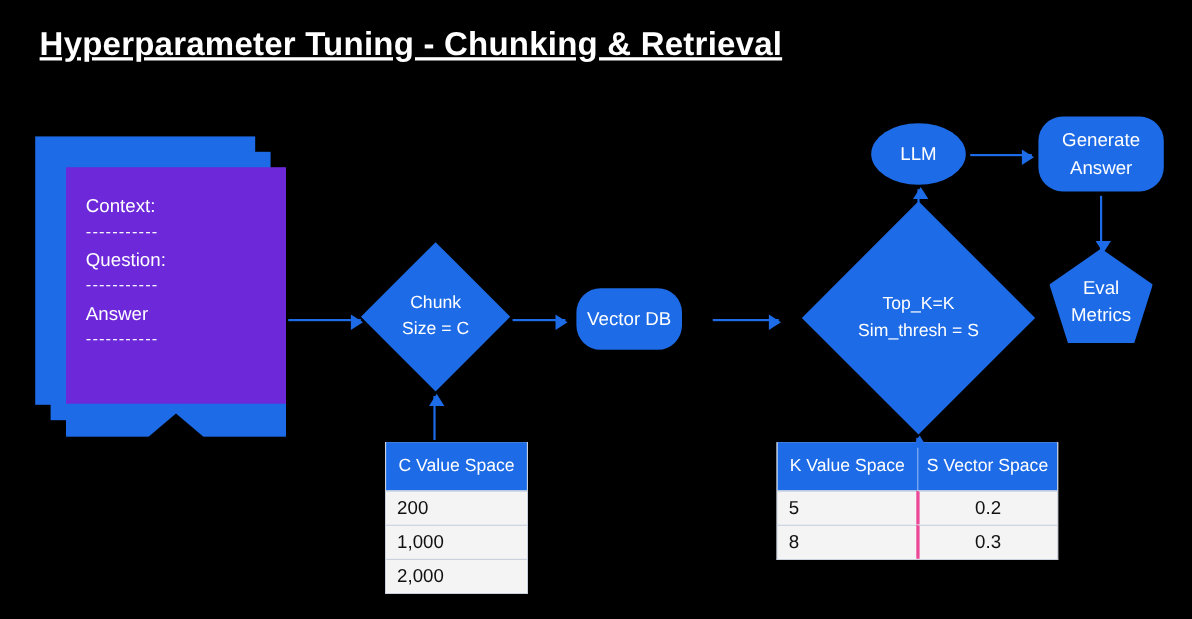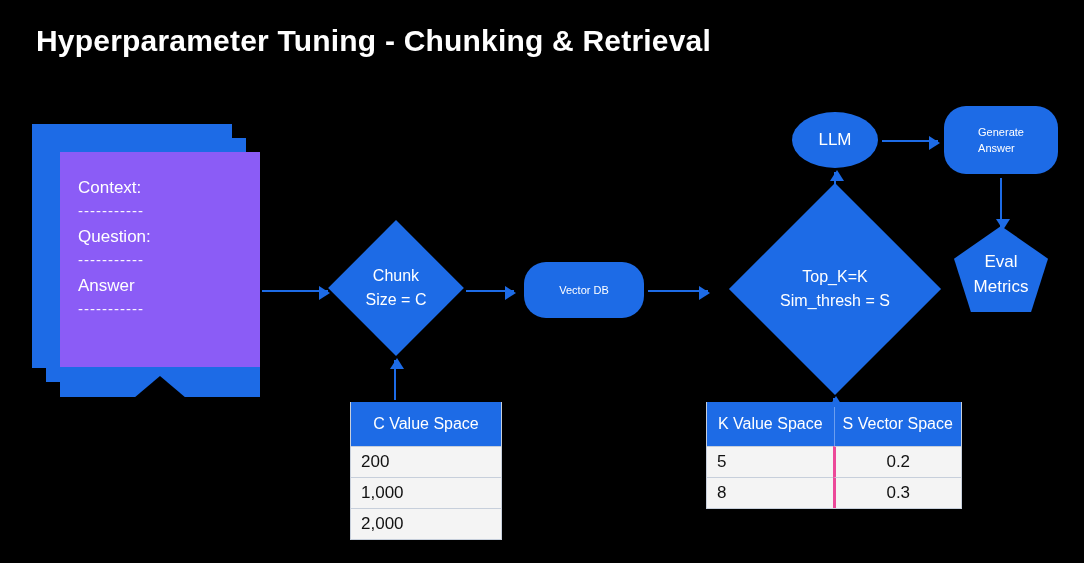--- a/index.html
+++ b/index.html
@@ -1,41 +1,41 @@
 <!DOCTYPE html>
 <html><head>
 <meta charset="utf-8">
 <style>
   * { box-sizing: border-box; margin: 0; padding: 0; }
   html, body { width: 1084px; height: 563px; background: #000; color: #fff; font-family: "Segoe UI", Arial, sans-serif; overflow: hidden; }
   .canvas { position: relative; width: 1084px; height: 563px; }
-  .title { position: absolute; left: 36px; top: 24px; font-size: 30px; font-weight: 600; letter-spacing: .2px; }
+  .title { position: absolute; left: 36px; top: 24px; font-size: 30px; font-weight: 600; letter-spacing: .2px; text-decoration: underline; }
 
   
   .doc-stack { position: absolute; }
   .doc-back { position: absolute; background: #1d6be6; width: 200px; height: 244px; }
-  .doc-front { position: absolute; background: #8b5cf6; width: 200px; height: 244px; padding: 18px 18px 0 18px; }
+  .doc-front { position: absolute; background: #6d28d9; width: 200px; height: 244px; padding: 18px 18px 0 18px; }
   .doc-label { font-size: 17px; margin-top: 8px; }
   .dashes { font-size: 15px; letter-spacing: 1px; margin-top: 4px; opacity: .95; }
   .doc-notch { position: absolute; bottom: -1px; left: 0; right: 0; height: 30px; background:#1d6be6; }
   .doc-notch::after{
     content:""; position:absolute; left:50%; transform:translateX(-50%);
     bottom:-1px; width:0; height:0;
     border-left:26px solid transparent; border-right:26px solid transparent;
     border-bottom:22px solid #000;
   }
 
   
   .diamond { position: absolute; background: #1d6be6; transform: rotate(45deg); }
   .diamond .inner { position:absolute; inset:0; transform: rotate(-45deg); display:flex; align-items:center; justify-content:center; text-align:center; font-size:16px; line-height:1.5; }
   .diamond.small { width: 96px; height: 96px; }
   .diamond.big   { width: 150px; height: 150px; }
 
   
-  .round-rect { position:absolute; background:#1d6be6; border-radius:22px; display:flex; align-items:center; justify-content:center; font-size:11px; text-align:left; line-height:1.5; }
+  .round-rect { position:absolute; background:#1d6be6; border-radius:22px; display:flex; align-items:center; justify-content:center; font-size:17px; text-align:center; line-height:1.5; }
   .ellipse    { position:absolute; background:#1d6be6; border-radius:50%; display:flex; align-items:center; justify-content:center; font-size:17px; }
   .pentagon   { position:absolute; background:#1d6be6; display:flex; align-items:center; justify-content:center; font-size:17px; text-align:center; line-height:1.5;
     clip-path: polygon(50% 0%, 100% 38%, 82% 100%, 18% 100%, 0% 38%);
     padding-top: 10px;
   }
 
   
   .arrow-h { position:absolute; height:0; border-top:2.5px solid #1d6be6; }
   .arrow-h::after { content:""; position:absolute; right:-2px; top:-6.5px; border-left:11px solid #1d6be6; border-top:7.5px solid transparent; border-bottom:7.5px solid transparent; }
   .arrow-v { position:absolute; width:0; border-left:2.5px solid #1d6be6; }
@@ -78,21 +78,21 @@
     <div class="inner">
       <div>
         <div>Chunk</div>
         <div>Size = C</div>
       </div>
     </div>
   </div>
 
   <div class="arrow-h" style="left:466px; top:290px; width:48px;"></div>
 
-  <div class="round-rect" style="left:524px; top:262px; width:120px; height:56px;">
+  <div class="round-rect" style="left:524px; top:262px; width:96px; height:56px;">
     <span>Vector DB</span>
   </div>
 
   <div class="arrow-h" style="left:648px; top:290px; width:60px;"></div>
 
   <div class="diamond big" style="left:760px; top:214px;">
     <div class="inner">
       <div>
         <div>Top_K=K</div>
         <div>Sim_thresh = S</div>
@@ -117,21 +117,21 @@
 
   <div class="arrow-v down" style="left:1000px; top:178px; height:50px;"></div>
 
   <div class="pentagon" style="left:954px; top:226px; width:94px; height:86px;">
     <div>
       <div>Eval</div>
       <div>Metrics</div>
     </div>
   </div>
 
-  <div class="vtable" style="left:350px; top:402px; width:152px;">
+  <div class="vtable" style="left:350px; top:402px; width:130px;">
     <div class="th">
       <span>C Value Space</span>
     </div>
     <div class="row">
         <div class="cell">200</div>
       </div>
     <div class="row">
         <div class="cell">1,000</div>
       </div>
     <div class="row">

